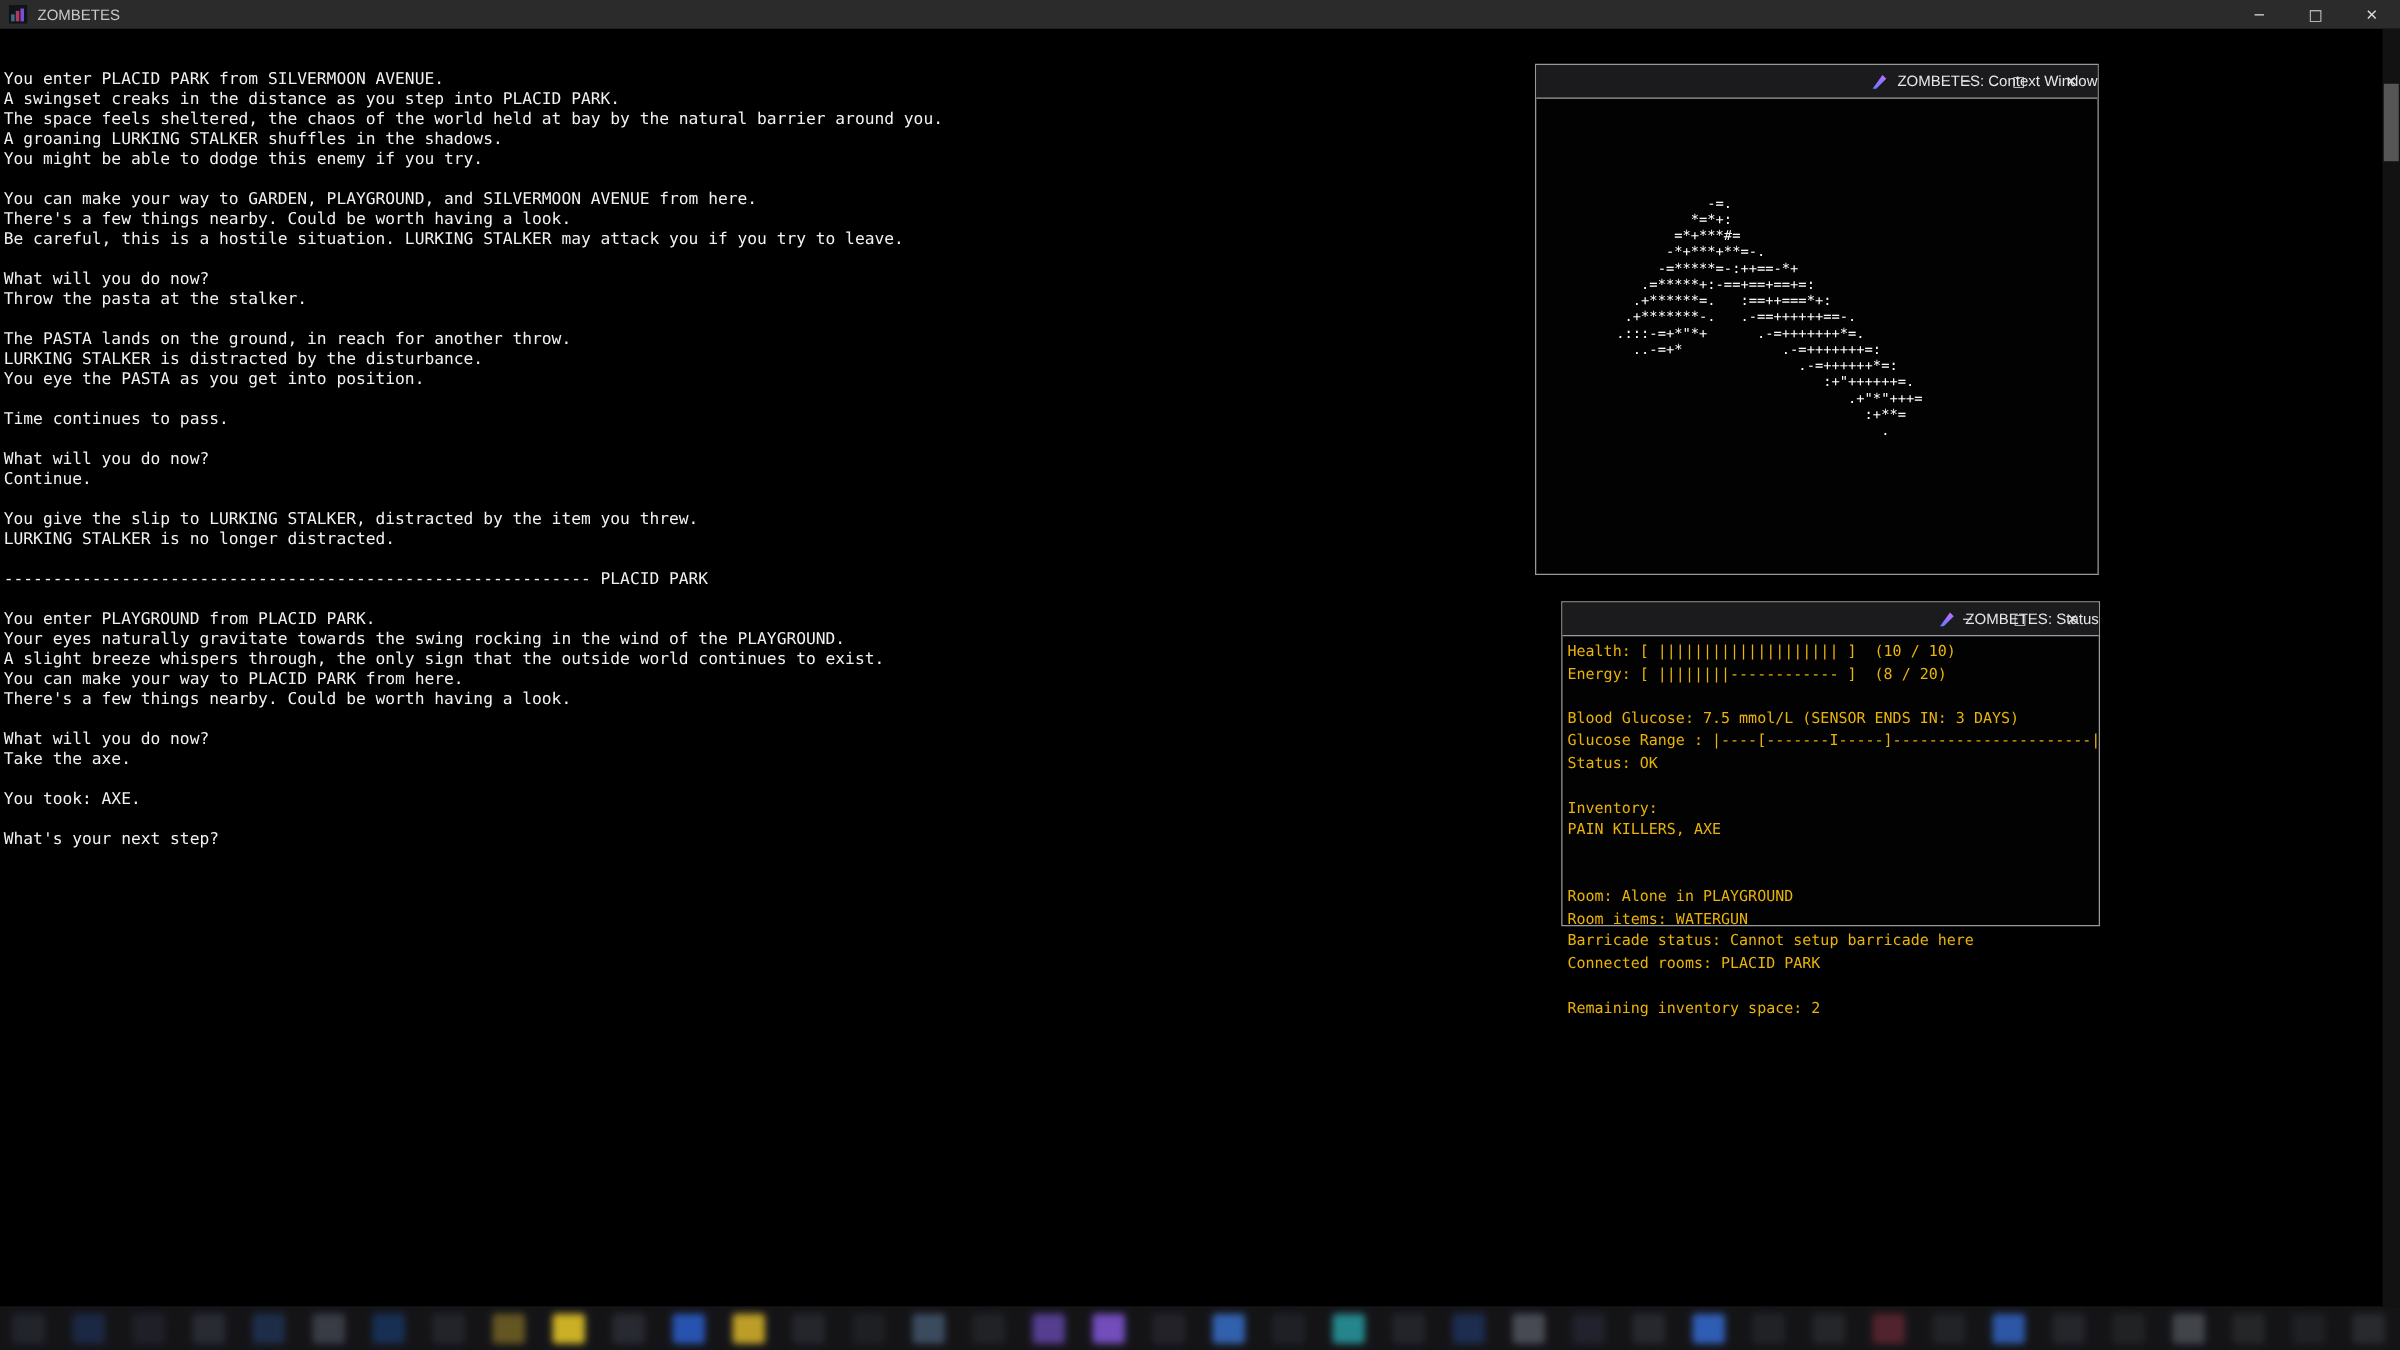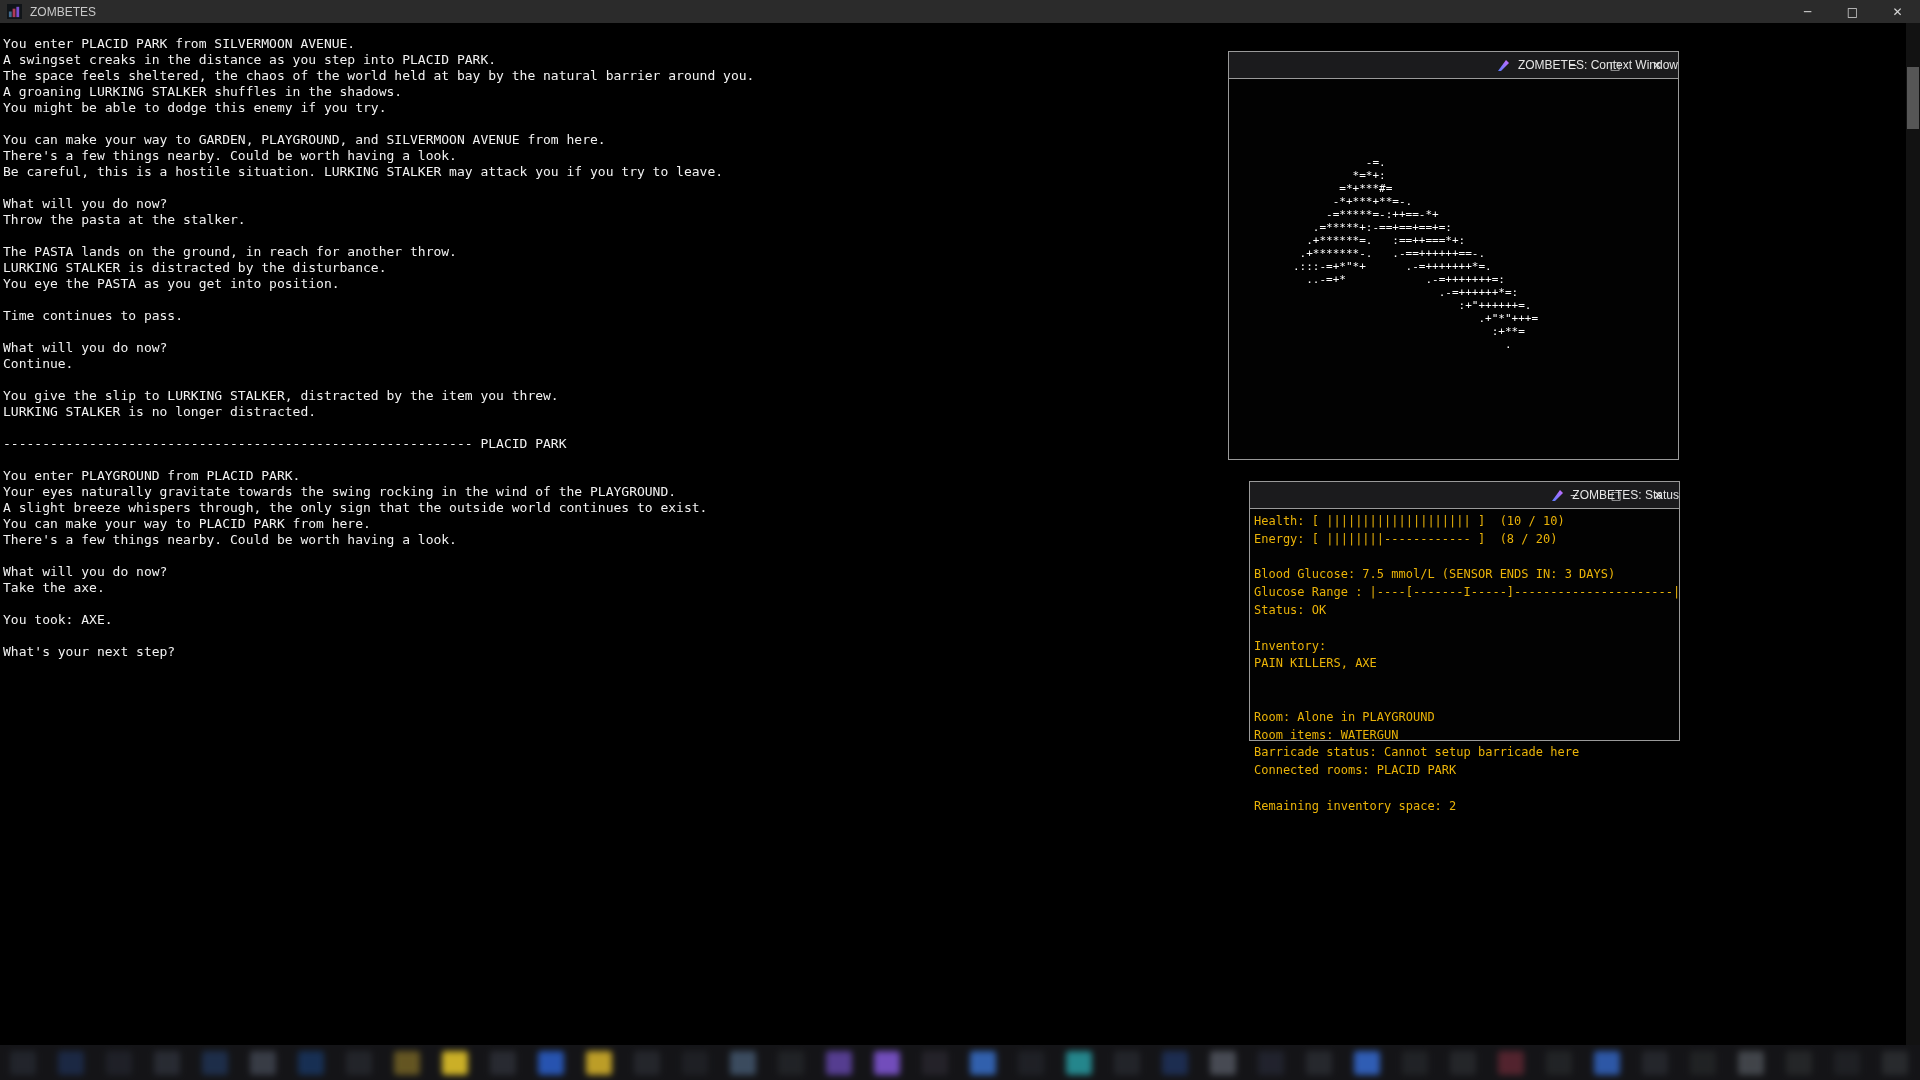--- a/index.html
+++ b/index.html
@@ -25,21 +25,21 @@
   .win-btn {
     width: 45px; height: 100%;
     display: flex; align-items: center; justify-content: center;
     color: #d8d8d8; font-size: 12px;
     font-family: "DejaVu Sans", sans-serif;
     cursor: default;
   }
 
   
   .terminal {
-    position: absolute; left: 3px; top: 36px; margin: 0;
+    position: absolute; left: 3px; top: 56px; margin: 0;
     font: 13px/16px "DejaVu Sans Mono", monospace;
     color: #f2f2f2; white-space: pre;
   }
 
   
   .scroll-track {
     position: absolute; right: 0; top: 23px;
     width: 14px; height: 1022px;
     background: #121212;
   }

